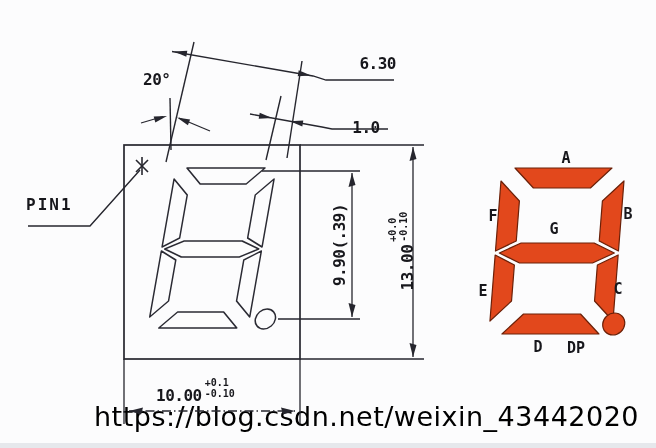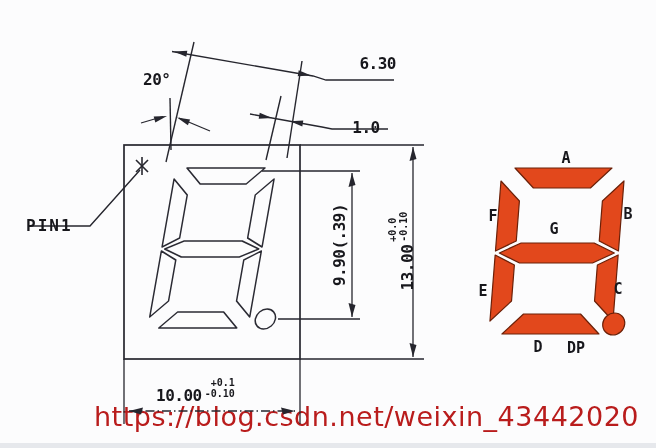--- a/index.html
+++ b/index.html
@@ -20,21 +20,21 @@
   }
   .rot{
     position:absolute;transform:translate(-50%,-50%) rotate(-90deg);
     transform-origin:center center;
   }
   .dim-group{display:flex;align-items:flex-end;gap:3px;font-weight:700;font-size:16px;letter-spacing:-0.5px;white-space:nowrap;line-height:1;}
   .tol{display:inline-flex;flex-direction:column;font-size:10px;line-height:11px;font-weight:700;letter-spacing:0;margin-bottom:7px;}
   .watermark{
     position:absolute;left:94px;top:401px;
     font-family:"DejaVu Sans","Liberation Sans",sans-serif;
-    font-size:27px;font-weight:400;color:#b91c1c;white-space:nowrap;
+    font-size:27px;font-weight:400;color:#000000;white-space:nowrap;
     letter-spacing:0.5px;
   }
   .bottom-strip{position:absolute;left:0;right:0;bottom:0;height:5px;background:#e6e8ec;}
 </style>
 </head>
 <body>
 
 <div class="stage">
 
   <div class="watermark">https://blog.csdn.net/weixin_43442020</div>
@@ -118,21 +118,21 @@
       <polygon points="0,13 20,33 20,73 0,83"></polygon>
       <polygon points="123,13 123,83 103,73 103,33"></polygon>
       <polygon points="4,85 25,75 98,75 119,85 98,95 25,95"></polygon>
       <polygon points="0,87 20,97 20,133 0,153"></polygon>
       <polygon points="123,87 123,153 103,133 103,97"></polygon>
       <polygon points="13,166 110,166 90,146 33,146"></polygon>
       <circle cx="124" cy="156" r="11"></circle>
     </g>
   </svg>
 
-  <div class="lbl" style="left:26px;top:218px;letter-spacing:2px;">PIN1</div>
+  <div class="lbl" style="left:26px;top:197px;letter-spacing:2px;">PIN1</div>
 
   <div class="lbl" style="left:143px;top:72px;">20°</div>
 
   <div class="lbl" style="left:340px;top:56px;width:56px;text-align:right;">6.30</div>
 
   <div class="lbl" style="left:342px;top:120px;width:48px;text-align:center;">1.0</div>
 
   <div class="rot" style="left:340px;top:245px;">
     <div class="dim-group">
       <span>9.90(.39)</span>
@@ -145,21 +145,21 @@
       <span class="tol">
         <span>+0.0</span>
         <span>-0.10</span>
       </span>
     </div>
   </div>
 
   <div style="position:absolute;left:156px;top:377px;">
     <div class="dim-group">
       <span style="margin-top:11px;">10.00</span>
-      <span class="tol" style="margin-bottom:5px;text-align:right;">
+      <span class="tol" style="margin-bottom:5px;">
         <span>+0.1</span>
         <span>-0.10</span>
       </span>
     </div>
   </div>
 
   <div class="seg-lbl" style="left:566px;top:158px;">A</div>
   <div class="seg-lbl" style="left:493px;top:216px;">F</div>
   <div class="seg-lbl" style="left:628px;top:214px;">B</div>
   <div class="seg-lbl" style="left:554px;top:229px;">G</div>

